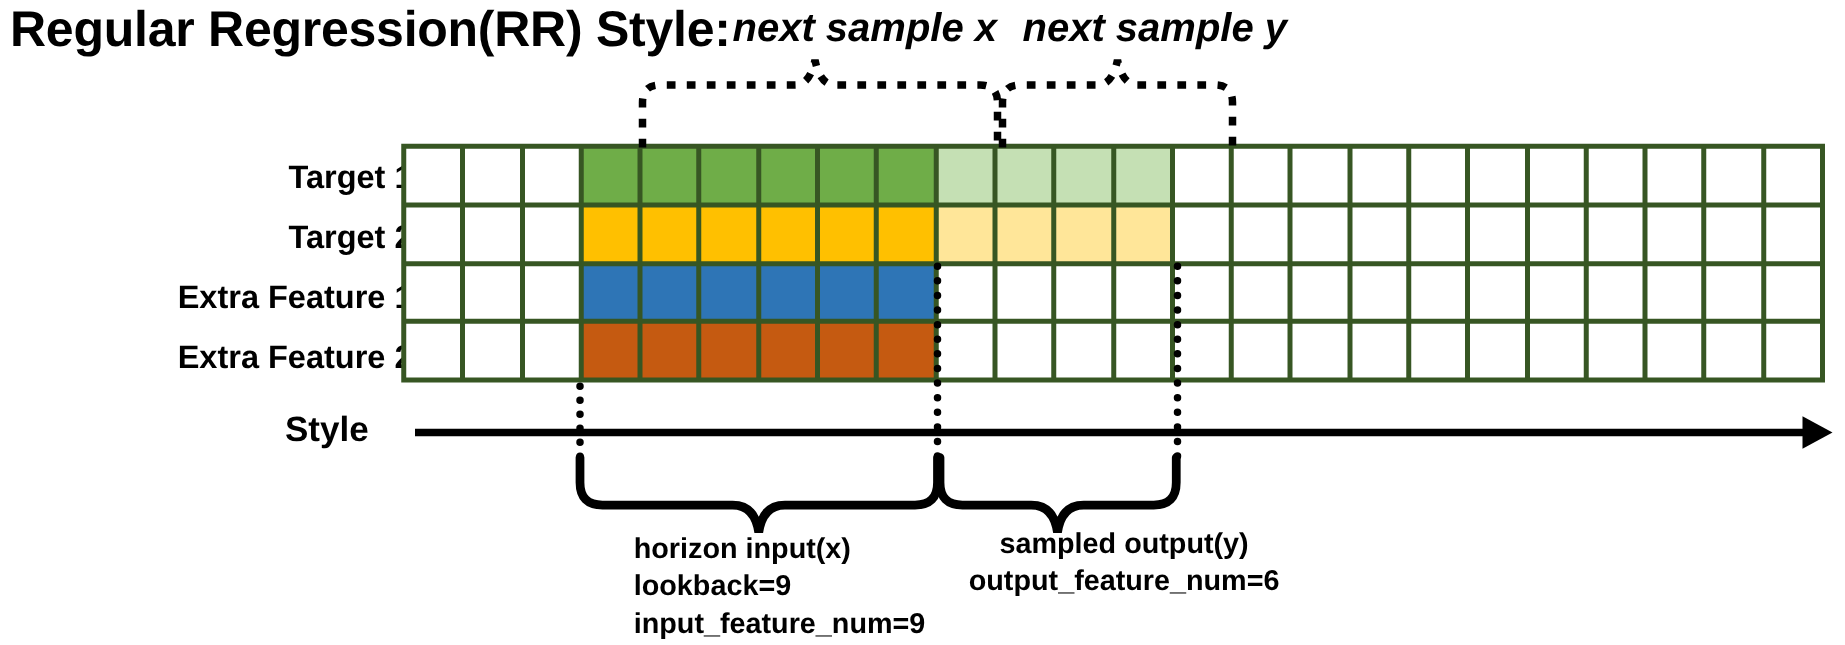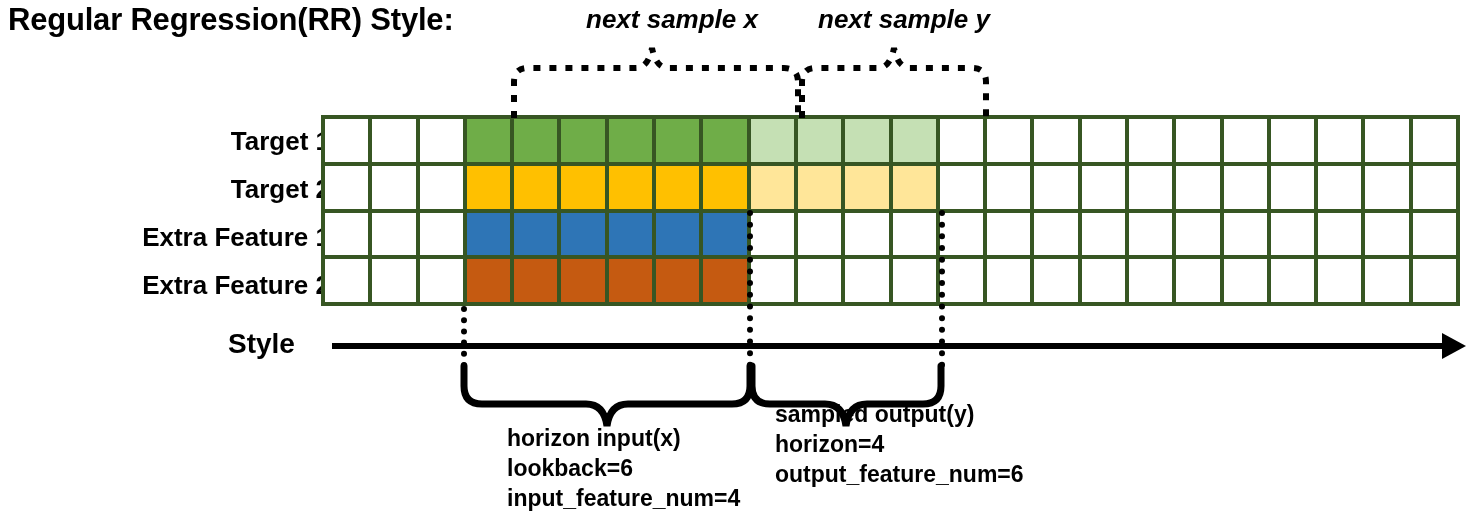--- a/index.html
+++ b/index.html
@@ -1,19 +1,19 @@
 <!DOCTYPE html>
 <html><head>
 <meta charset="utf-8">
 <style>
   html,body{margin:0;padding:0;background:#fff;}
   body{width:1476px;height:516px;position:relative;overflow:hidden;
        font-family:"Liberation Sans","DejaVu Sans",sans-serif;color:#000;}
 
-  #page-title{position:absolute;left:8px;top:2px;font-size:31px;font-weight:700;
+  #page-title{position:absolute;left:8px;top:2px;font-size:40px;font-weight:700;
               letter-spacing:-0.2px;white-space:nowrap;}
 
   
   .row-label{position:absolute;right:1146px;width:300px;text-align:right;
              font-size:26px;font-weight:700;white-space:nowrap;}
 
   
   #grid{position:absolute;left:321px;top:115px;width:1139px;height:191px;
         background:#375623;display:grid;
         grid-template-columns:repeat(24,1fr);grid-template-rows:repeat(4,1fr);
@@ -28,21 +28,21 @@
               border-left:24px solid #000;}
 
   
   .vdot{position:absolute;width:0;border-left:6px dotted #000;}
 
   
   #top-braces{position:absolute;left:0;top:0;width:1476px;height:130px;}
   #bottom-braces{position:absolute;left:0;top:352px;width:1476px;height:80px;}
 
   
-  .top-caption{position:absolute;font-size:26px;font-style:italic;font-weight:600;
+  .top-caption{position:absolute;font-size:32px;font-style:italic;font-weight:600;
                white-space:nowrap;}
   .bot-caption{position:absolute;font-size:23px;font-weight:600;line-height:1.30;
                white-space:nowrap;}
 </style>
 </head>
 <body>
 
 <div id="page-title">Regular Regression(RR) Style:</div>
 
 <div class="row-label" style="top:126px">Target 1</div>
@@ -173,20 +173,19 @@
 
   <path d="M464,14 L464,34 Q464,52 482,52 L586,52 Q604,52 607,74
            Q610,52 628,52 L732,52 Q750,52 750,34 L750,14" fill="none" stroke="#000" stroke-width="7" stroke-linecap="round"></path>
 
   <path d="M752,14 L752,34 Q752,52 770,52 L825,52 Q843,52 846,74
            Q849,52 867,52 L923,52 Q941,52 941,34 L941,14" fill="none" stroke="#000" stroke-width="7" stroke-linecap="round"></path>
 </svg>
 
 <div class="bot-caption" style="left:507px;top:424px;">
   <div>horizon input(x)</div>
-  <div>lookback=6</div>
-  <div>input_feature_num=4</div>
+  <div>lookback=9</div>
+  <div>input_feature_num=9</div>
 </div>
-<div class="bot-caption" style="left:775px;top:400px;">
+<div class="bot-caption" style="left:775px;top:420px;text-align:center;">
   <div>sampled output(y)</div>
-  <div>horizon=4</div>
   <div>output_feature_num=6</div>
 </div>
 
 </body></html>

